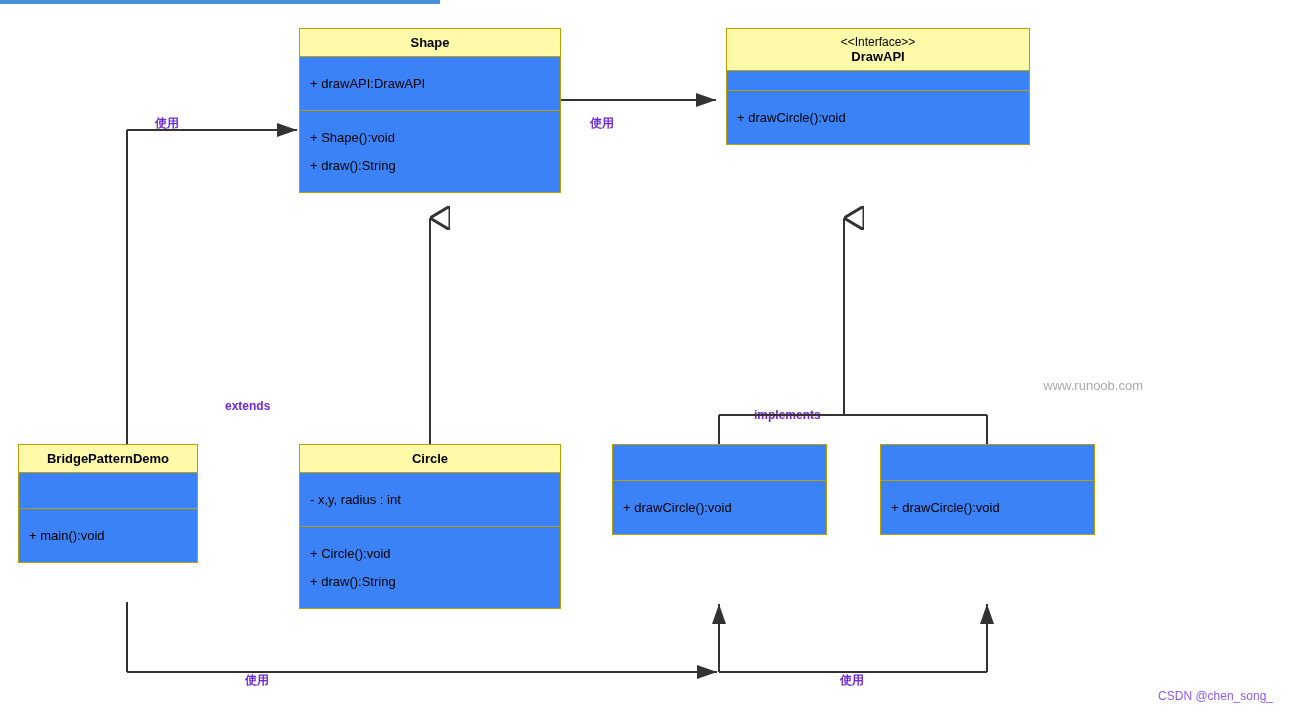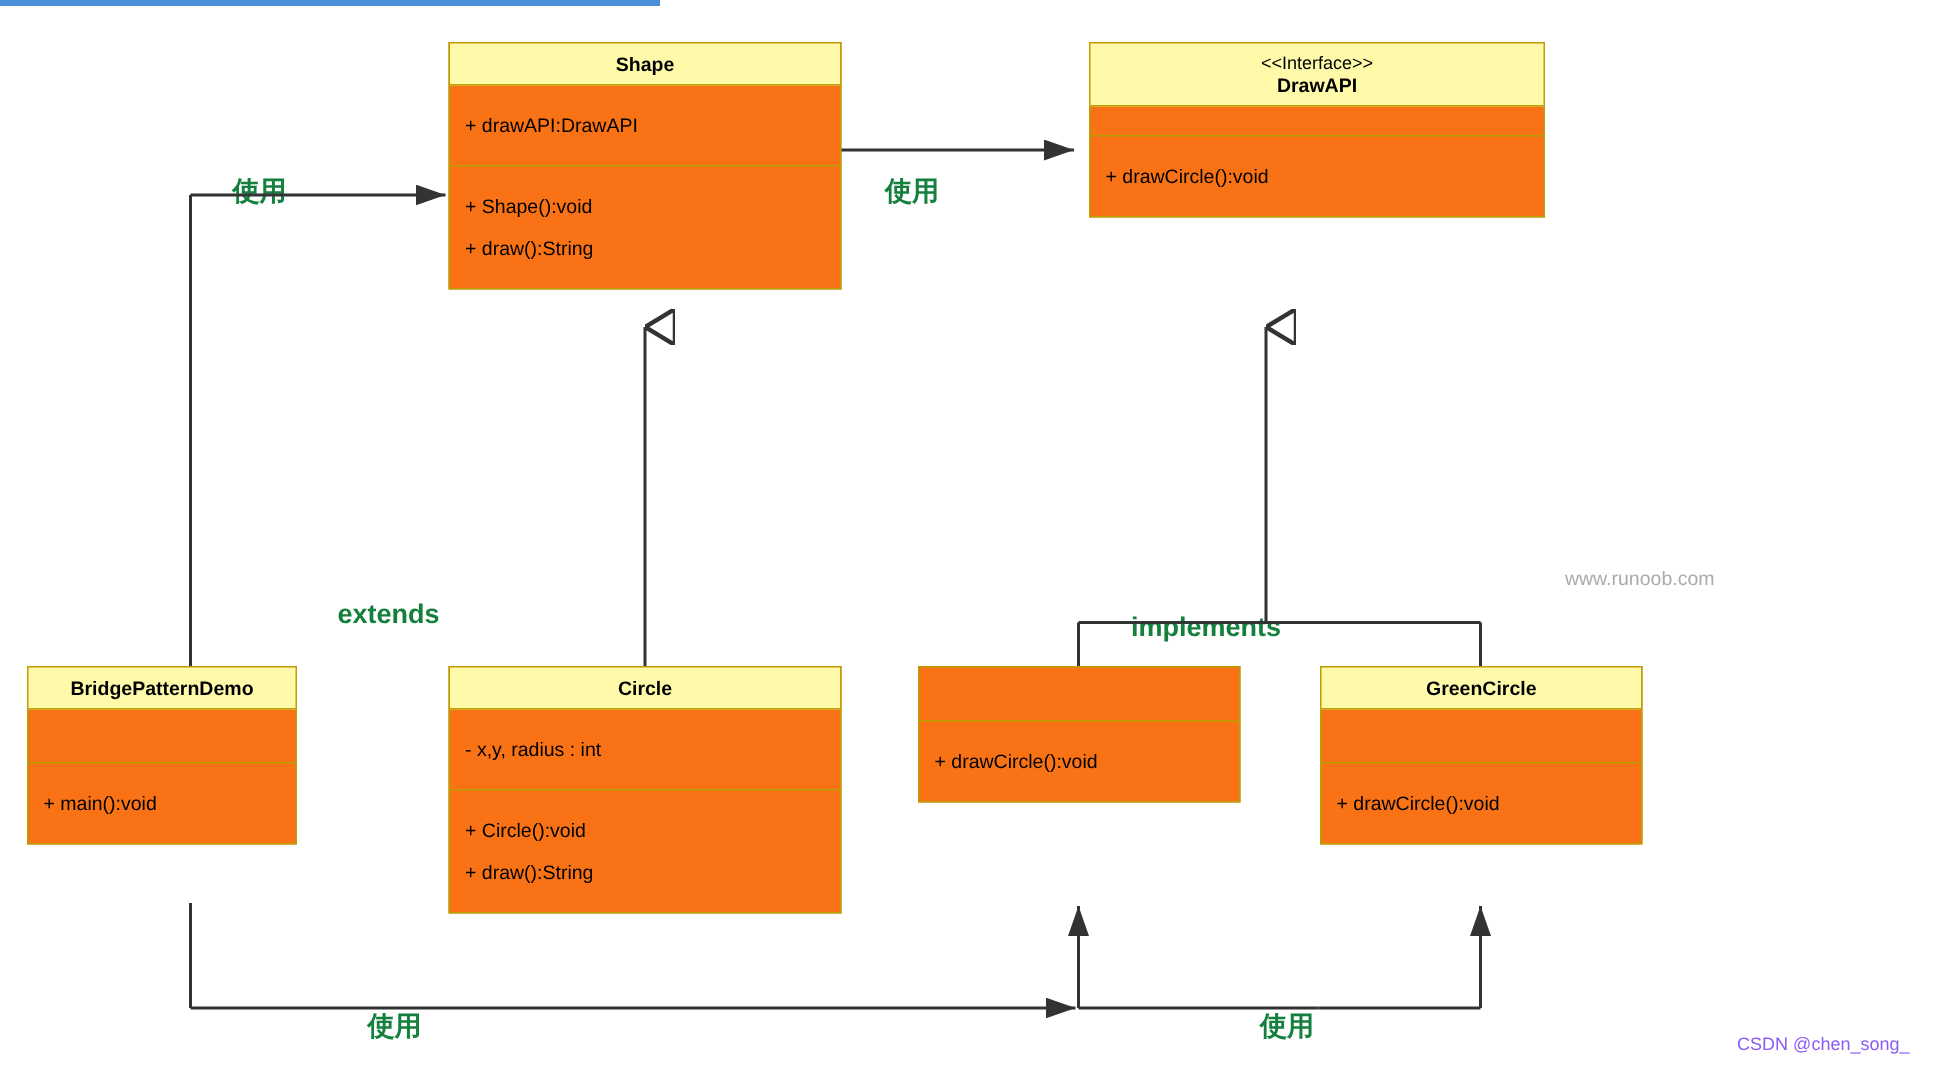--- a/index.html
+++ b/index.html
@@ -16,21 +16,21 @@
       position: absolute;
       top: 0; left: 0;
       width: 1293px;
       height: 713px;
       background: #fff;
     }
 
     .uml-box {
       position: absolute;
       border: 1.5px solid #b8a000;
-      background: #f97316;
+      background: #3b82f6;
       font-size: 13px;
     }
 
     .uml-box .header {
       background: #fffaaa;
       border-bottom: 1.5px solid #b8a000;
       text-align: center;
       font-weight: bold;
       padding: 6px 10px;
     }
@@ -60,23 +60,23 @@
     .arrows-svg {
       position: absolute;
       top: 0; left: 0;
       width: 1293px;
       height: 713px;
       pointer-events: none;
     }
 
     .label-text {
       position: absolute;
-      font-size: 18px;
+      font-size: 12px;
       font-weight: bold;
-      color: #15803d;
+      color: #6d28d9;
     }
 
     .watermark {
       position: absolute;
       bottom: 320px;
       right: 150px;
       color: #aaa;
       font-size: 13px;
     }
 
@@ -151,23 +151,20 @@
   </div>
 
   <div class="uml-box" style="left: 612px; top: 444px; width: 215px;">
     <div class="section" style="min-height: 36px;"></div>
     <div class="section">
       <p>+ drawCircle():void</p>
     </div>
   </div>
 
   <div class="uml-box" style="left: 880px; top: 444px; width: 215px;">
-    <div class="header">
-      <span>GreenCircle</span>
-    </div>
     <div class="section" style="min-height: 36px;"></div>
     <div class="section">
       <p>+ drawCircle():void</p>
     </div>
   </div>
 
   <div class="label-text" style="left: 155px; top: 115px;">使用</div>
 
   <div class="label-text" style="left: 590px; top: 115px;">使用</div>
 

